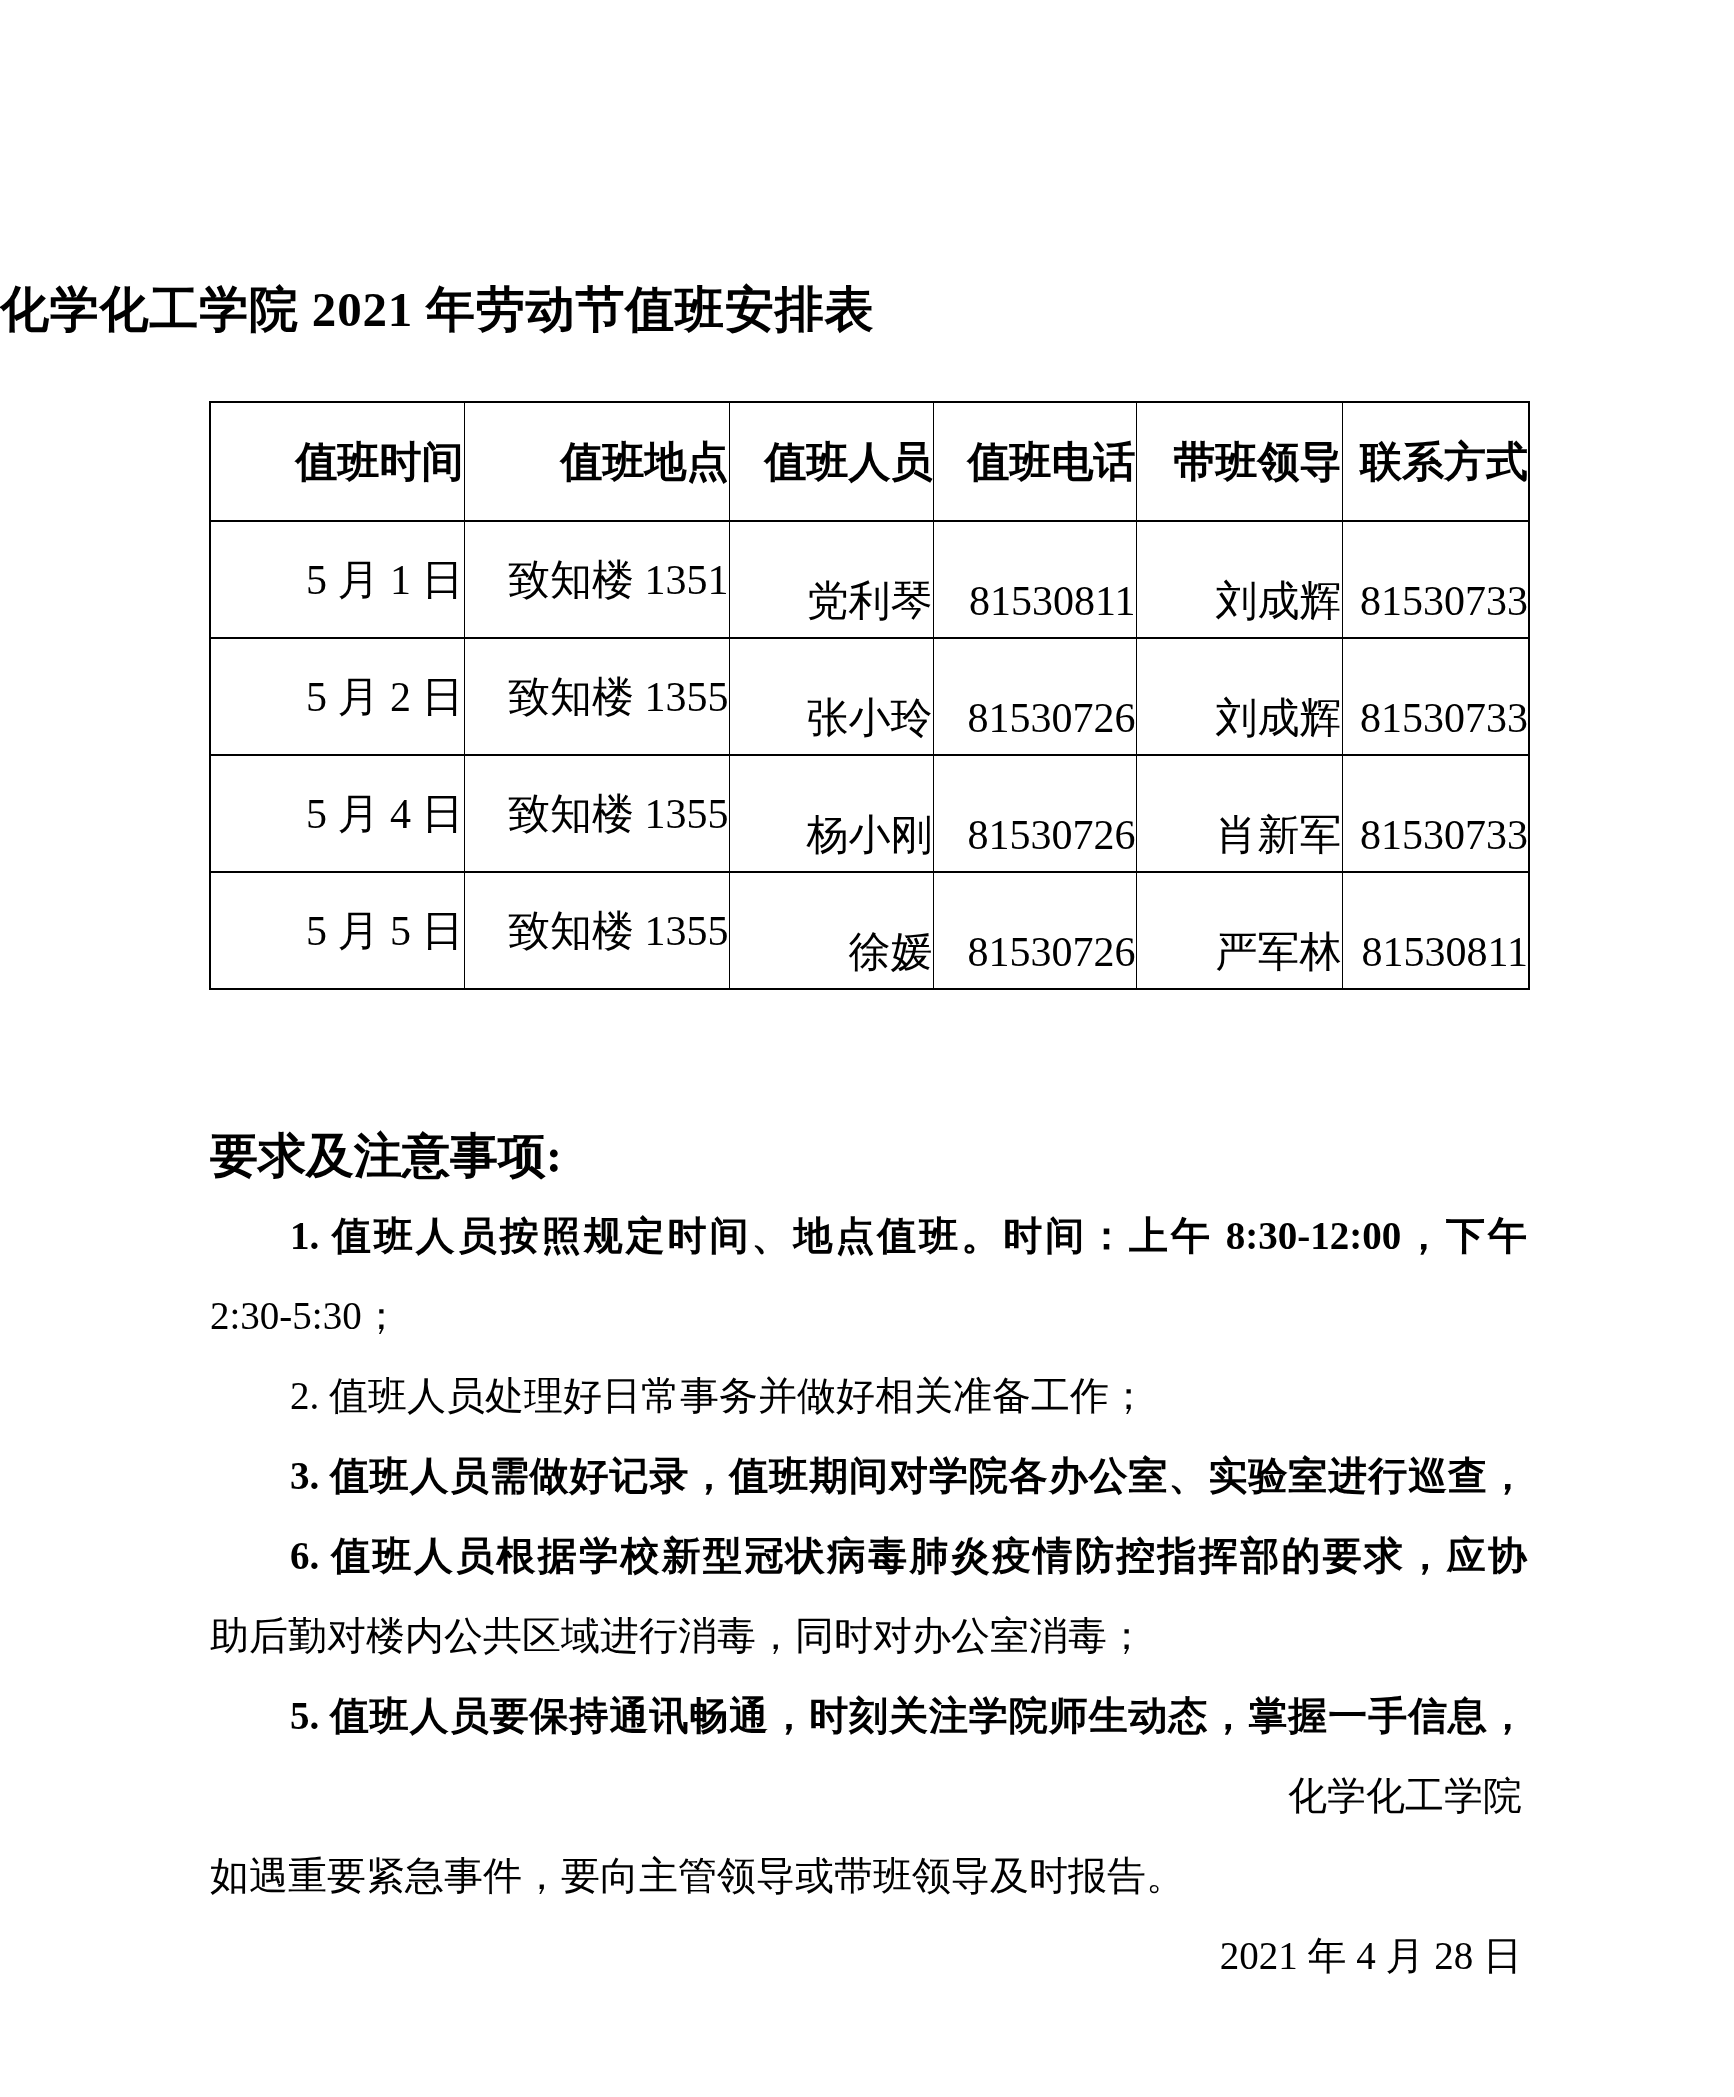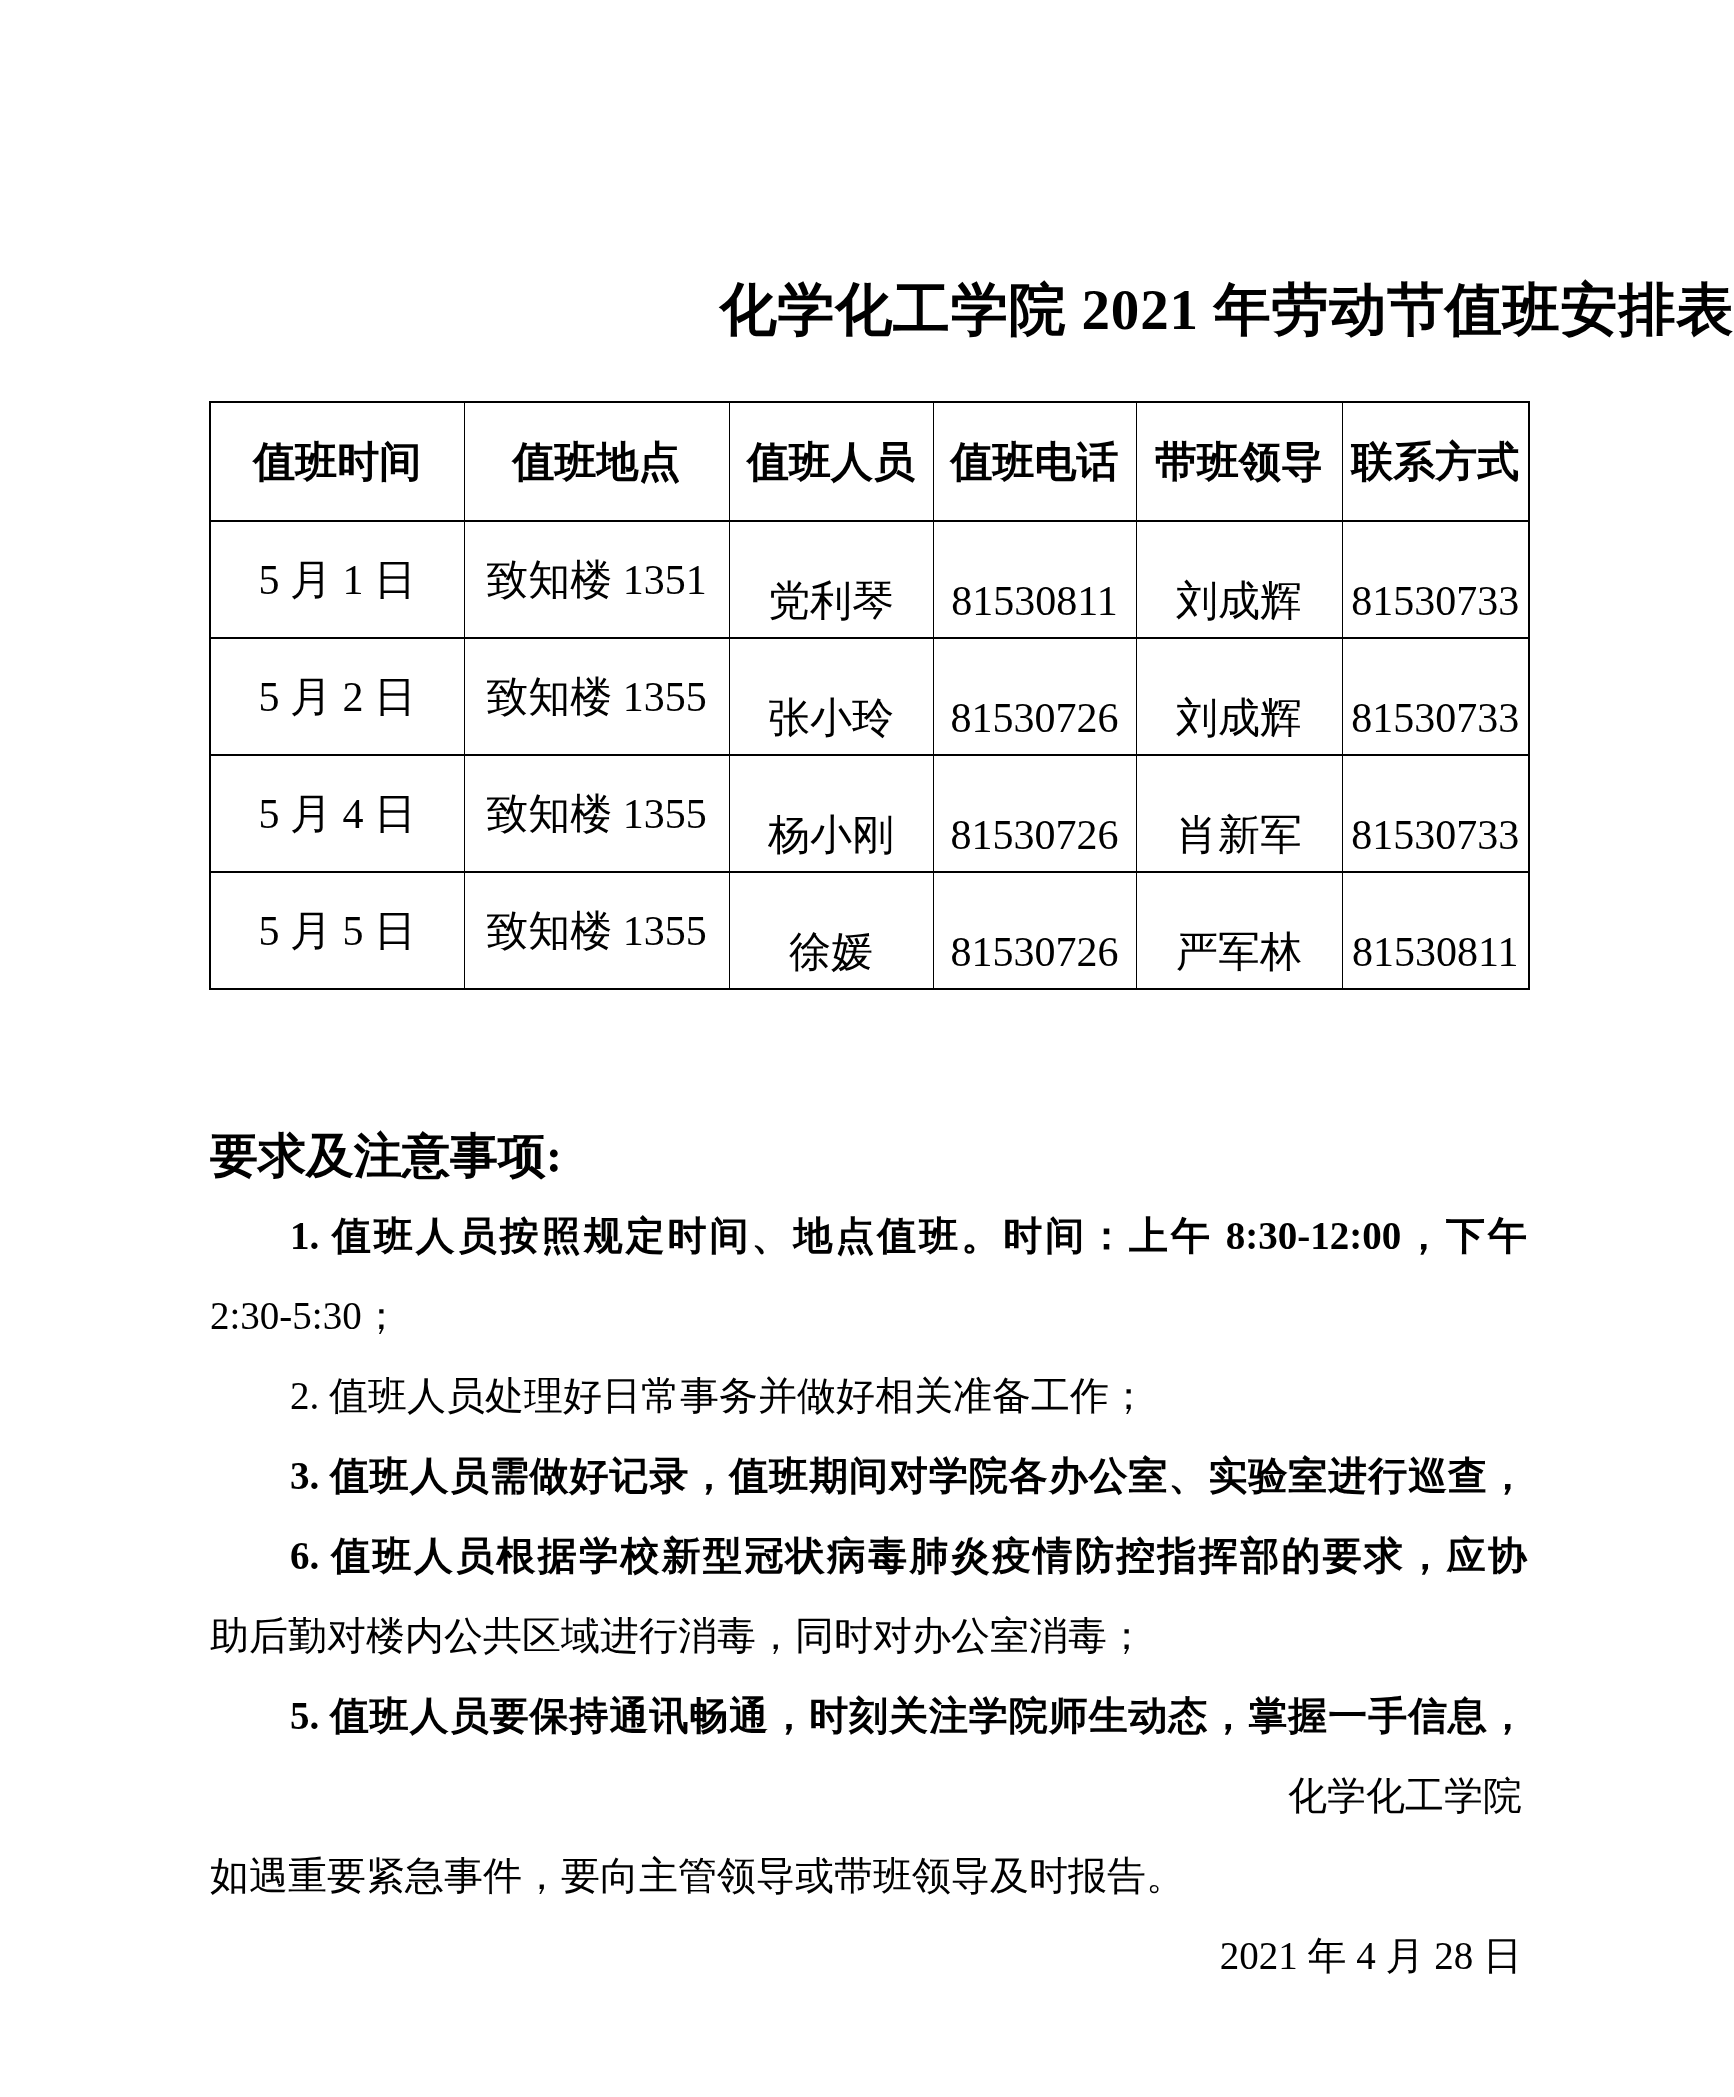--- a/index.html
+++ b/index.html
@@ -10,22 +10,22 @@
     background: #ffffff;
     color: #000000;
     font-family: "Liberation Serif", "DejaVu Serif", serif;
     overflow: hidden;
   }
   .doc-title {
     position: absolute;
     left: 0;
     top: 274px;
     width: 100%;
-    text-align: right;
-    font-size: 57px;
+    text-align: left;
+    font-size: 49px;
     font-weight: bold;
     line-height: 71px;
     letter-spacing: 0.8px;
     white-space: nowrap;
   }
   .table-wrap {
     position: absolute;
     left: 209px;
     top: 401px;
   }
@@ -39,21 +39,21 @@
   table.duty col.c1 { width: 265px; }
   table.duty col.c2 { width: 204px; }
   table.duty col.c3 { width: 203px; }
   table.duty col.c4 { width: 206px; }
   table.duty col.c5 { width: 187px; }
   table.duty th, table.duty td {
     border-left: 1.7px solid #000;
     border-right: 1.7px solid #000;
     border-top: 2.9px solid #000;
     border-bottom: 2.9px solid #000;
-    text-align: center;
+    text-align: right;
     vertical-align: middle;
     padding: 0;
     overflow: hidden;
   }
   table.duty th {
     height: 117px;
     font-size: 42px;
     font-weight: bold;
     white-space: nowrap;
   }

